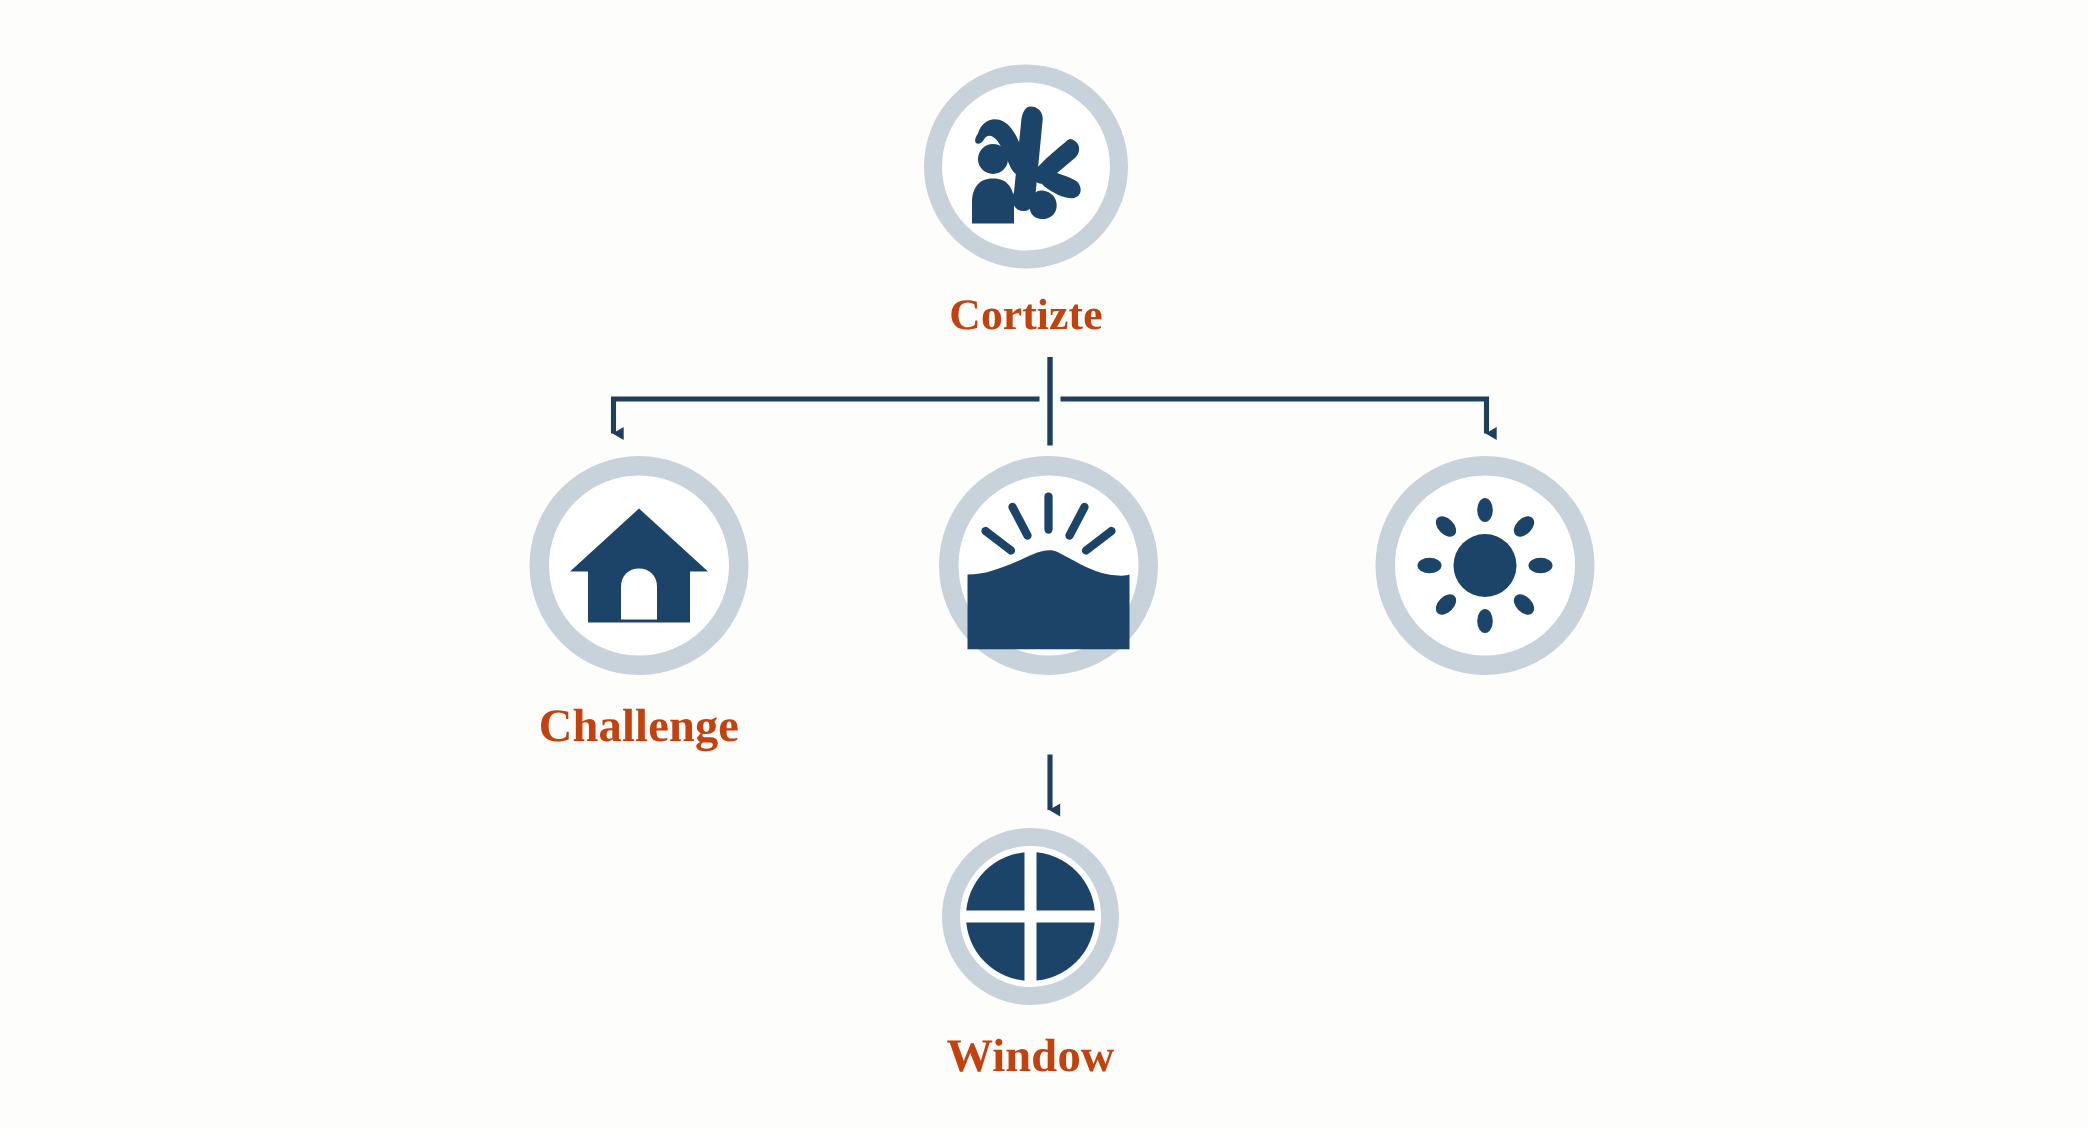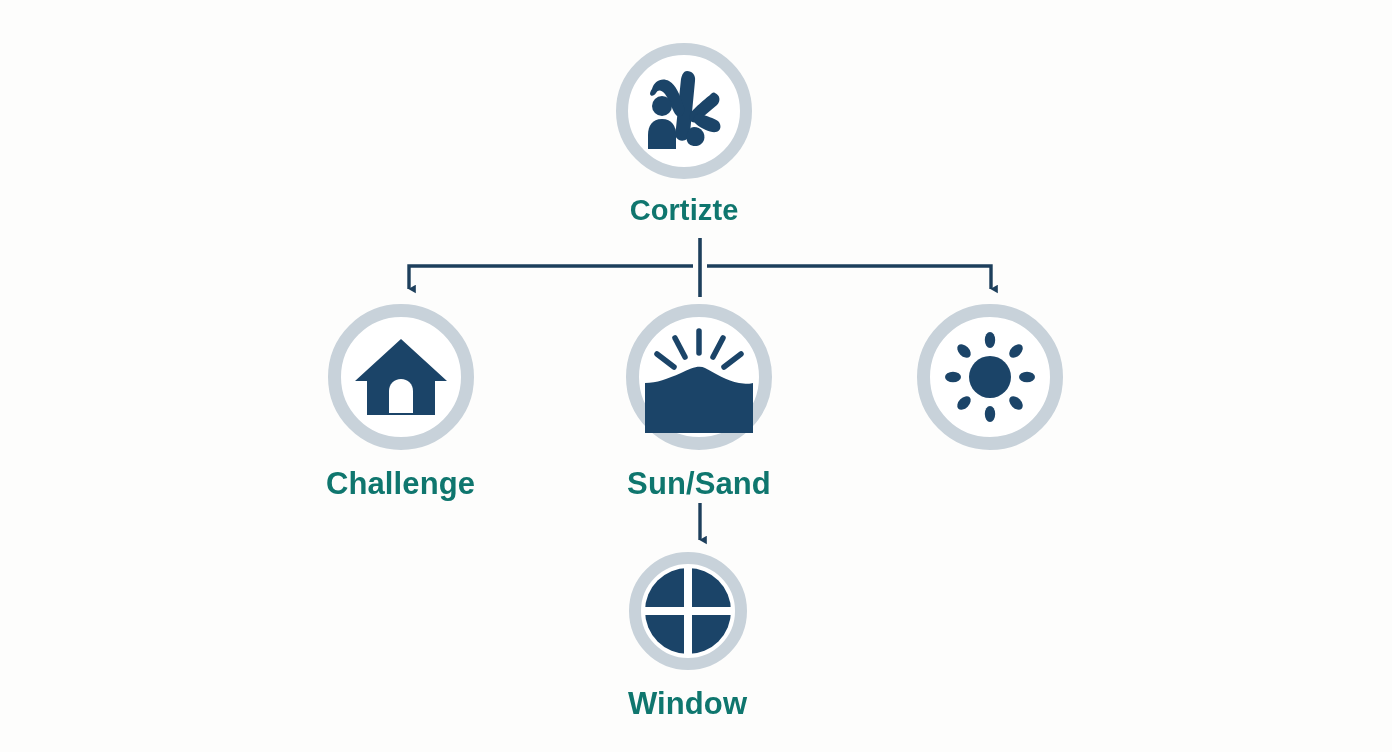--- a/index.html
+++ b/index.html
@@ -37,41 +37,42 @@
   .node-circle {
     border-radius: 50%;
     background: #ffffff;
     display: flex;
     align-items: center;
     justify-content: center;
     box-sizing: border-box;
   }
   .node-label {
     margin-top: 16px;
-    color: #0f766e;
+    color: #c2410c;
     font-weight: 700;
     letter-spacing: 0.1px;
     white-space: nowrap;
     text-align: center;
+    font-family: Liberation Serif, serif;
   }
   
   #node-root { left: 616px; top: 43px; }
   #node-root .node-circle {
     width: 136px; height: 136px;
     border: 12px solid #c8d2da;
   }
   #node-root .node-label { font-size: 29px; margin-top: 15px; }
 
   
   .node-lvl2 .node-circle {
     width: 146px; height: 146px;
     border: 13px solid #c8d2da;
   }
   .node-lvl2 .node-label { font-size: 31px; margin-top: 16px; }
-  #node-challenge { left: 326px; top: 304px; }
+  #node-challenge { left: 353px; top: 304px; }
   #node-sunsand  { left: 626px; top: 304px; }
   #node-solution { left: 917px; top: 304px; }
 
   
   #node-window { left: 628px; top: 552px; }
   #node-window .node-circle {
     width: 118px; height: 118px;
     border: 12px solid #c8d2da;
   }
   #node-window .node-label { font-size: 31px; margin-top: 16px; text-align: center; }
@@ -151,21 +152,20 @@
           <line x1="56" y1="10" x2="56" y2="32"></line>
           <line x1="32" y1="17" x2="42" y2="36"></line>
           <line x1="80" y1="17" x2="70" y2="36"></line>
           <line x1="14" y1="33" x2="31" y2="46"></line>
           <line x1="98" y1="33" x2="81" y2="46"></line>
         </g>
 
         <path d="M2,62 C14,62 24,58 38,52 C48,47 56,44 62,47 C72,52 84,60 96,62 C102,63 108,63 110,62 L110,112 L2,112 Z" fill="#1b4468"></path>
       </svg>
     </div>
-    <div class="node-label">Sun/Sand</div>
   </div>
 
   <div class="node node-lvl2" id="node-solution">
     <div class="node-circle">
       <svg class="icon-svg" width="96" height="96" viewBox="0 0 96 96" xmlns="http://www.w3.org/2000/svg">
         <g fill="#1b4468">
           <circle cx="48" cy="48" r="21"></circle>
           <g>
             <ellipse cx="48" cy="11" rx="5.2" ry="8"></ellipse>
             <ellipse cx="48" cy="85" rx="5.2" ry="8"></ellipse>

